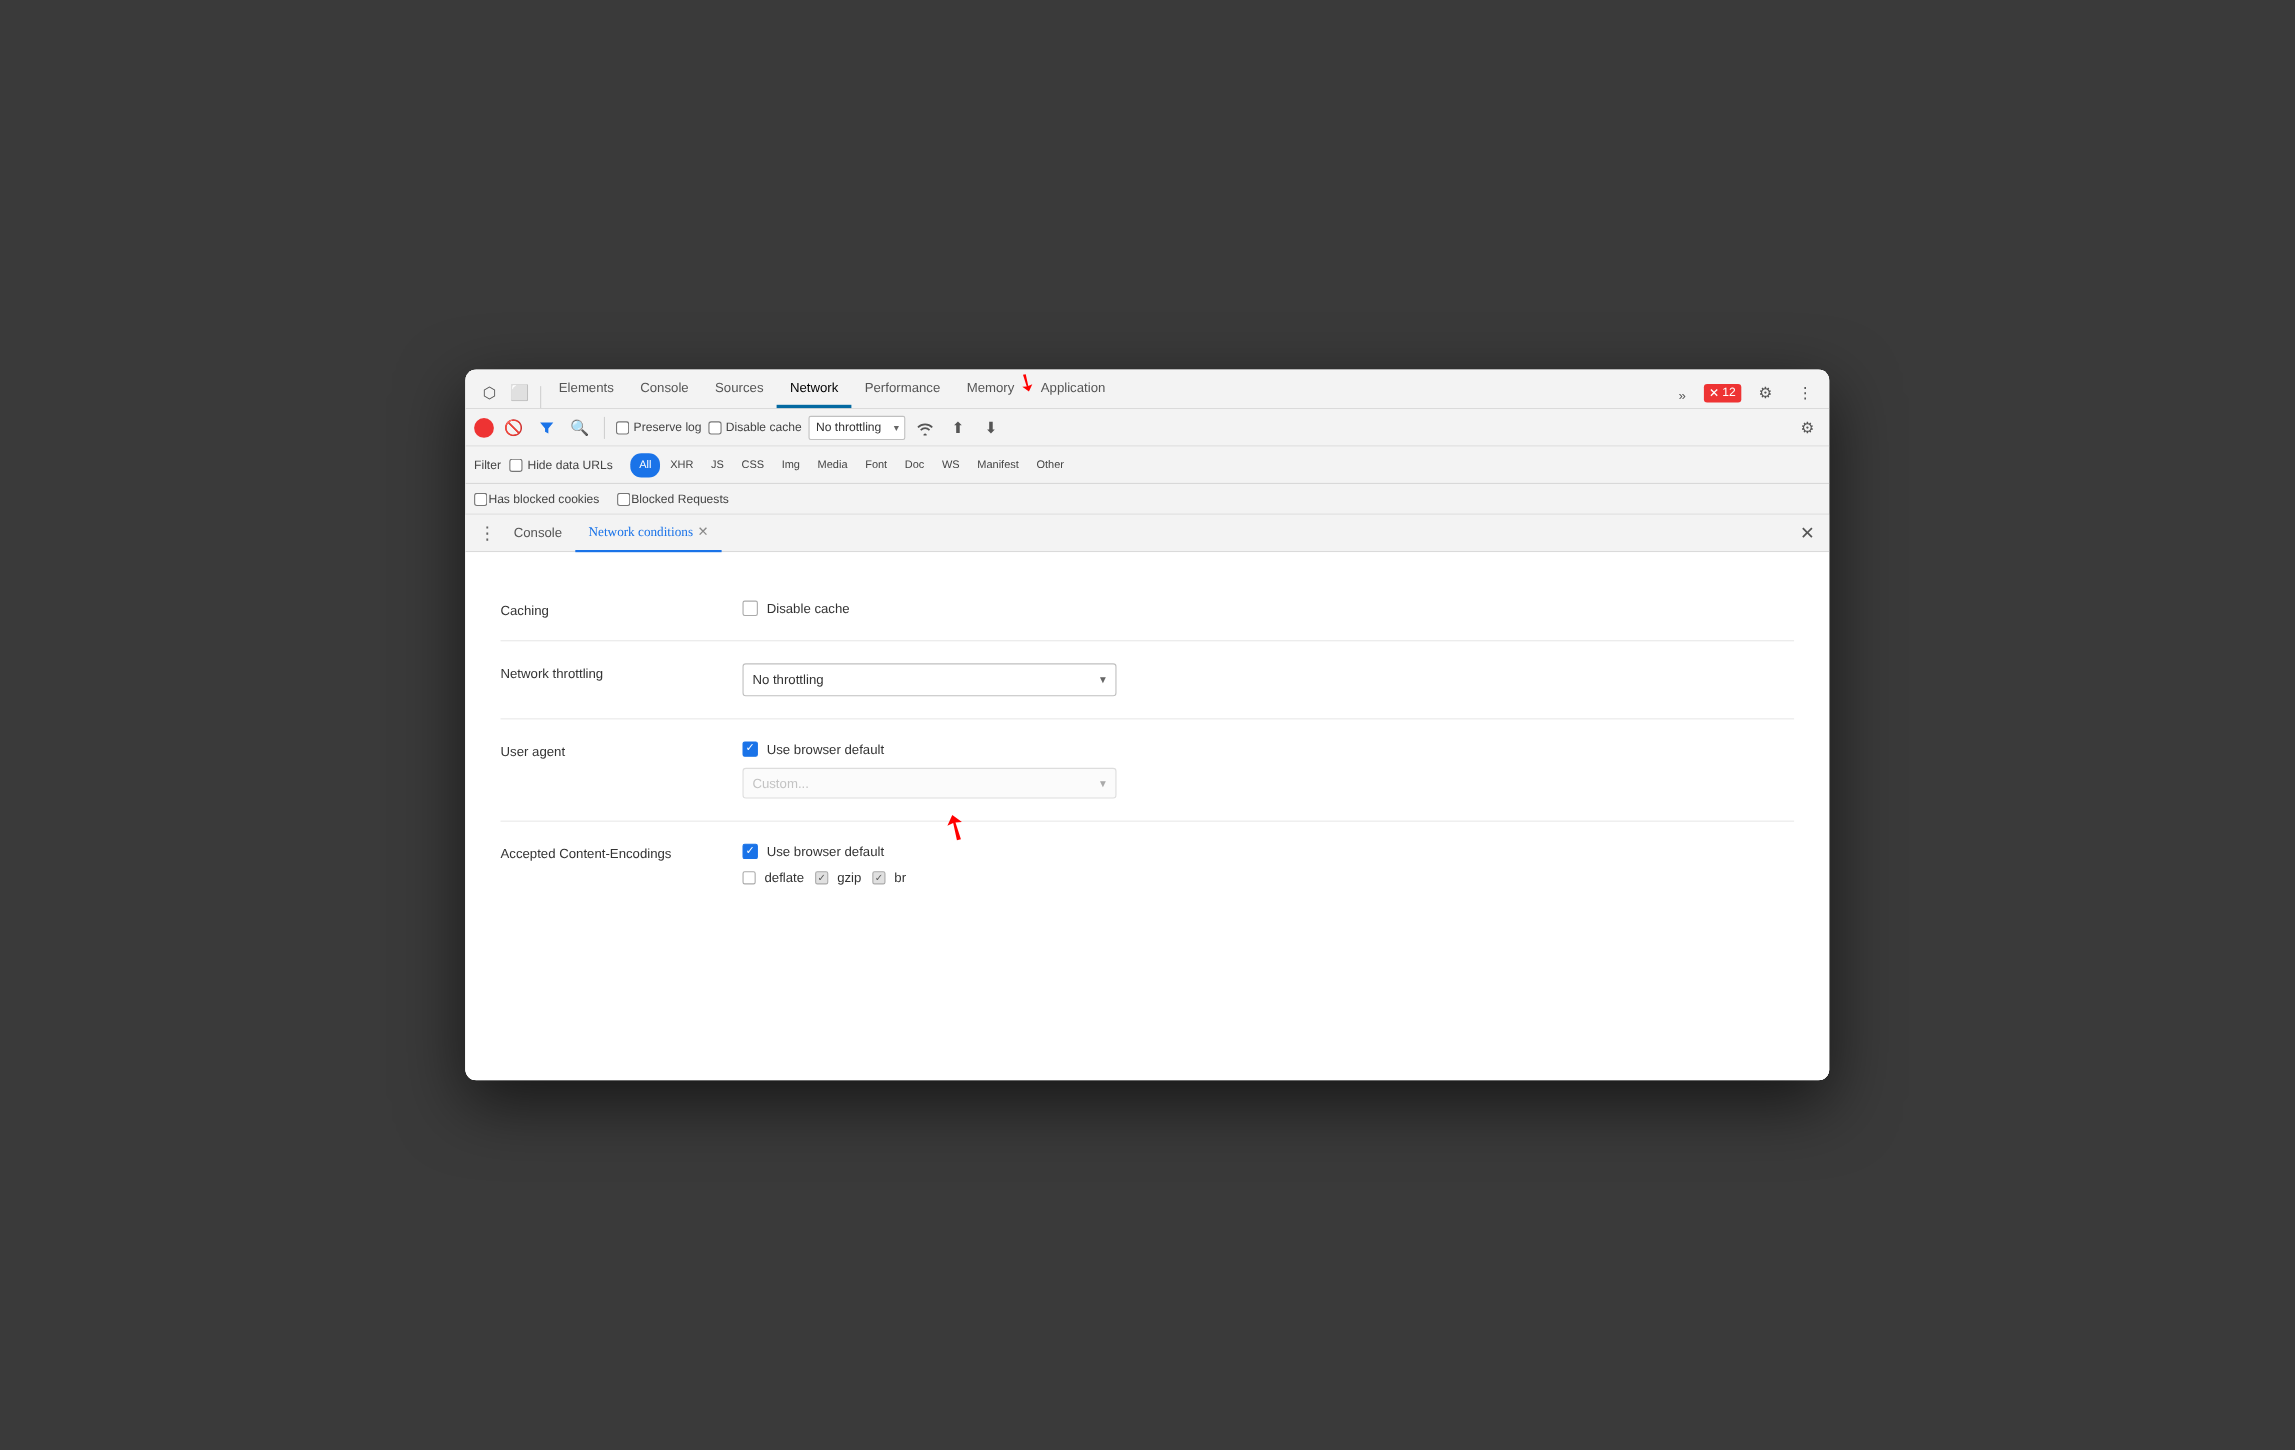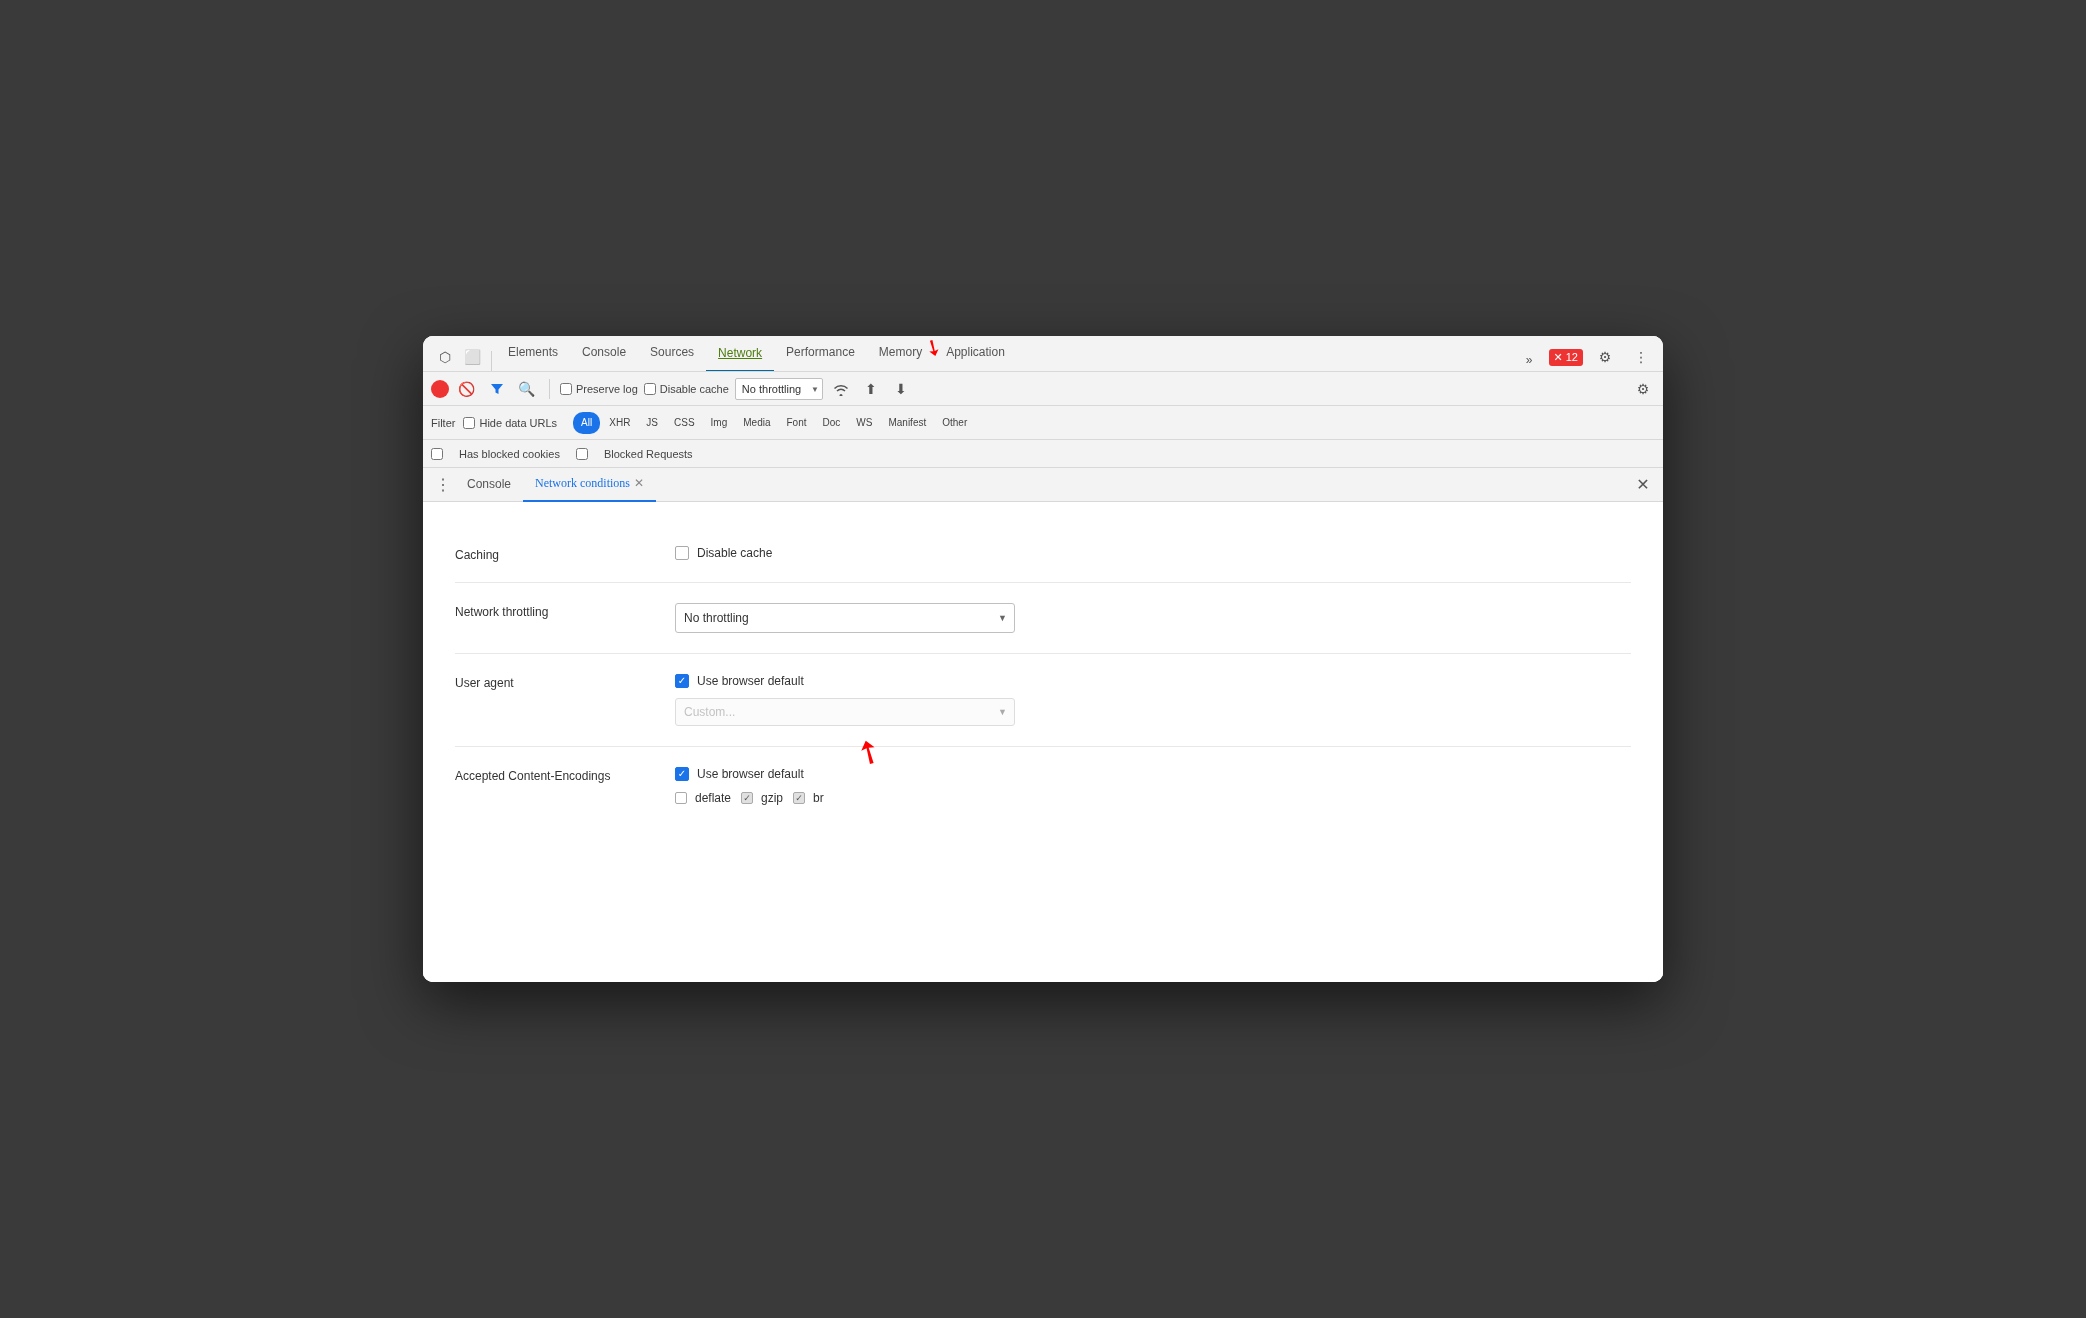--- a/index.html
+++ b/index.html
@@ -86,23 +86,22 @@
       color: #555;
       cursor: pointer;
       border: none;
       background: transparent;
       height: 36px;
       display: flex;
       align-items: center;
       border-bottom: 2px solid transparent;
     }
     .devtools-tab.active {
-      color: #4d7c0f;
-      border-bottom: 1px solid #0369a1;
-      text-decoration: underline;
+      color: #000000;
+      border-bottom: 3px solid #0369a1;
     }
     .more-tabs-btn {
       margin-left: auto;
       font-size: 12px;
       color: #555;
       cursor: pointer;
       padding: 4px 8px;
       background: transparent;
       border: none;
     }
@@ -256,21 +255,21 @@
       border-bottom: 1px solid #d8d8d8;
       height: 28px;
       display: flex;
       align-items: center;
       padding: 0 8px;
       gap: 16px;
     }
     .blocked-checkbox-label {
       display: flex;
       align-items: center;
-      gap: 16px;
+      gap: 1px;
       font-size: 11px;
       color: #444;
       cursor: pointer;
     }
     
     .timeline-header {
       background: #f3f3f3;
       border-bottom: 1px solid #d8d8d8;
       height: 26px;
       display: flex;

